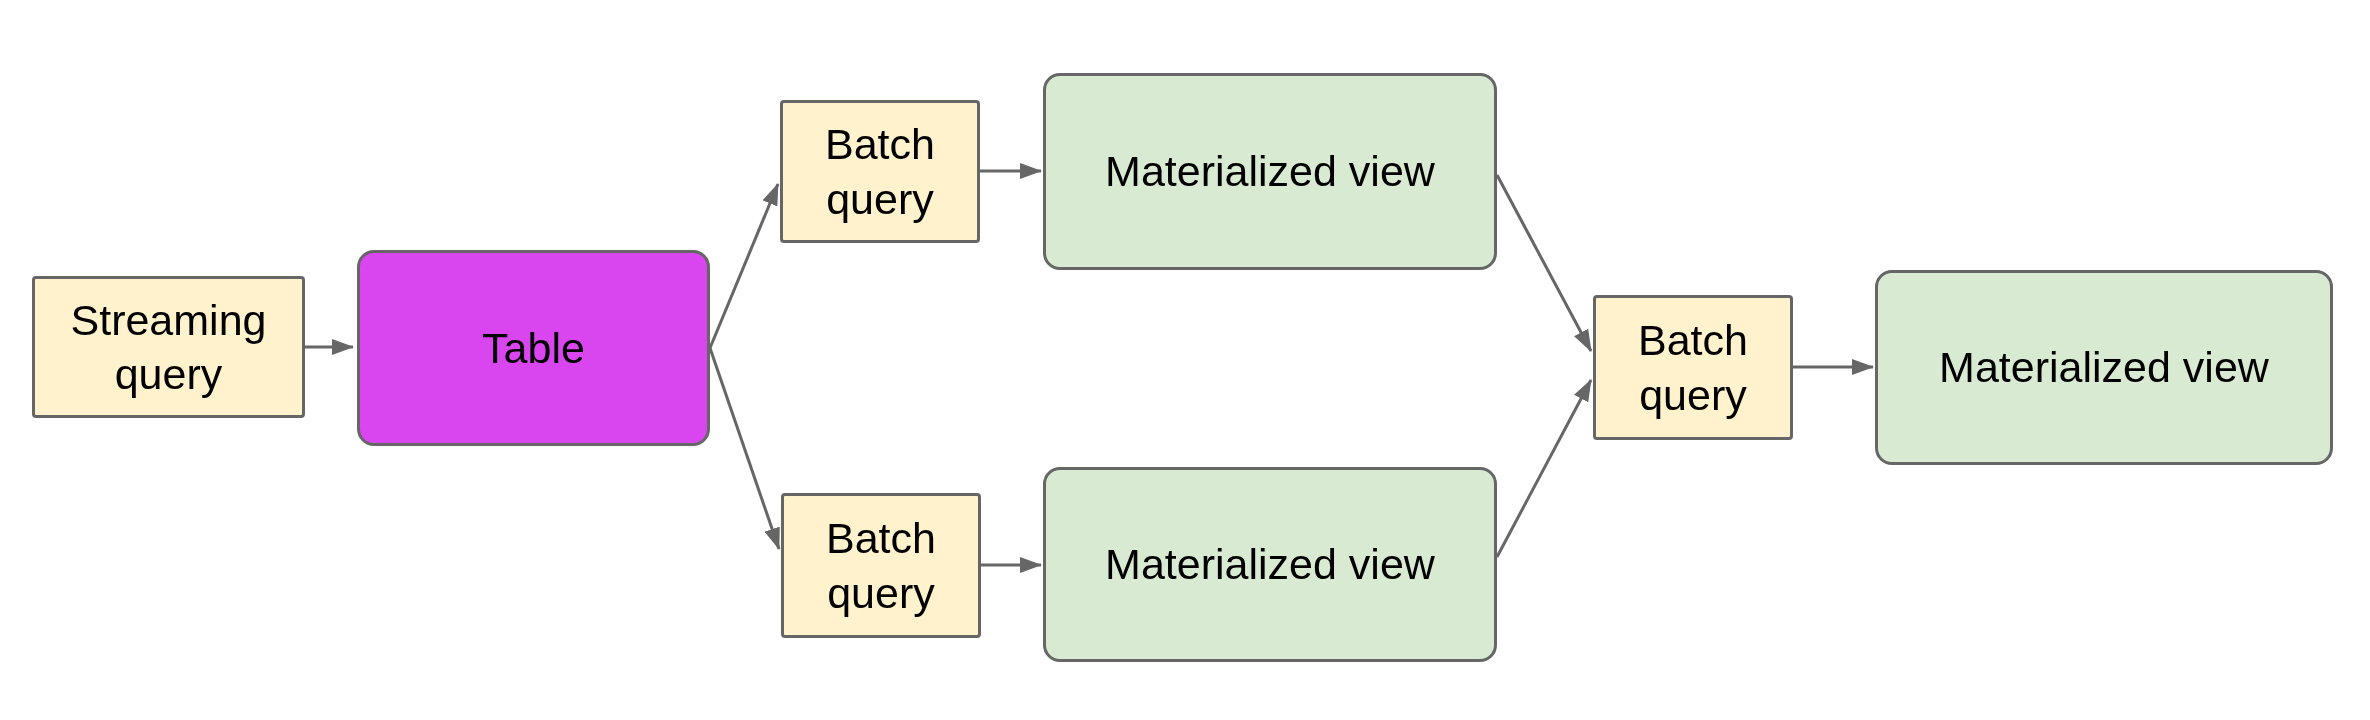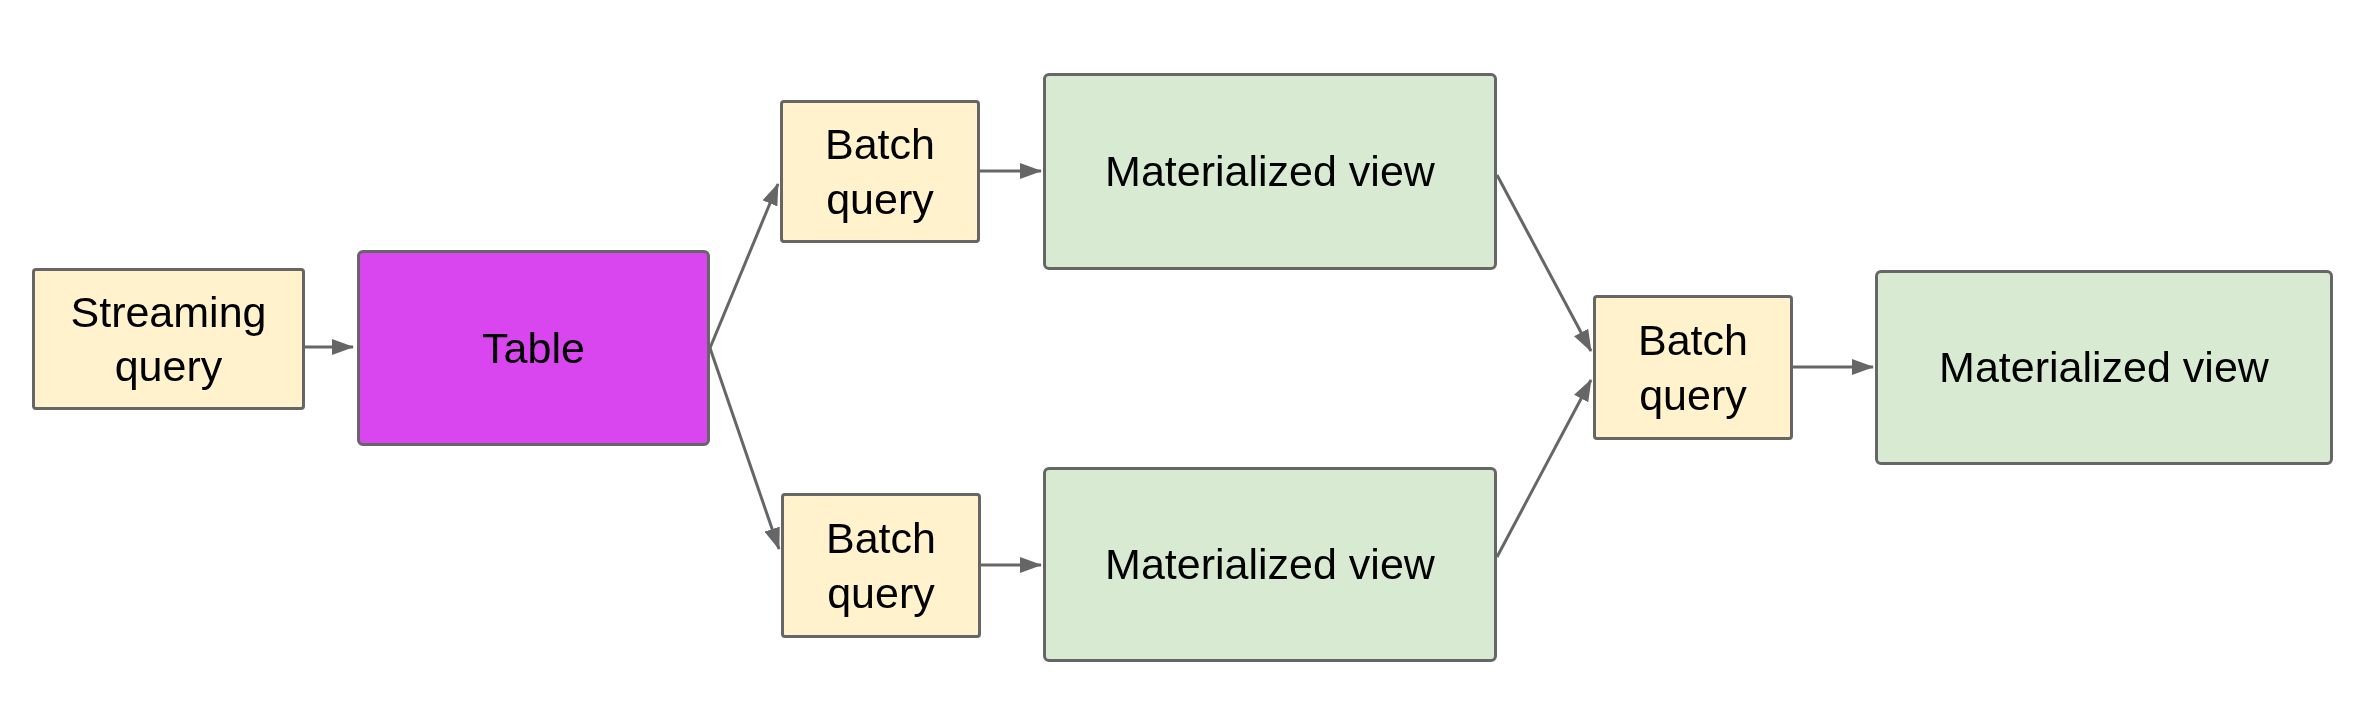--- a/index.html
+++ b/index.html
@@ -27,21 +27,21 @@
     font-family: "Liberation Sans", "DejaVu Sans", sans-serif;
     font-size: 43px;
     line-height: 1.26;
     border-style: solid;
     border-width: 3px;
   }
   .node.query {
     border-radius: 4px;
   }
   .node.store {
-    border-radius: 6px;
+    border-radius: 17px;
   }
   .node .label {
     display: block;
     padding: 0 10px;
   }
 </style>
 </head>
 <body style="background: rgb(255, 255, 255);">
 
 <div class="canvas" id="canvas" style="background: rgb(255, 255, 255);">
@@ -54,21 +54,21 @@
   <line x1="305" y1="347" x2="353" y2="347" stroke="#666666" stroke-width="3" marker-end="url(#arrow)"></line>
       <line x1="710" y1="348" x2="778" y2="184" stroke="#666666" stroke-width="3" marker-end="url(#arrow)"></line>
       <line x1="980" y1="171" x2="1041" y2="171" stroke="#666666" stroke-width="3" marker-end="url(#arrow)"></line>
       <line x1="1497" y1="175" x2="1591" y2="351" stroke="#666666" stroke-width="3" marker-end="url(#arrow)"></line>
       <line x1="710" y1="348" x2="779" y2="549" stroke="#666666" stroke-width="3" marker-end="url(#arrow)"></line>
       <line x1="981" y1="565" x2="1041" y2="565" stroke="#666666" stroke-width="3" marker-end="url(#arrow)"></line>
       <line x1="1497" y1="557" x2="1591" y2="380" stroke="#666666" stroke-width="3" marker-end="url(#arrow)"></line>
       <line x1="1793" y1="367" x2="1873" y2="367" stroke="#666666" stroke-width="3" marker-end="url(#arrow)"></line>
     </svg>
 
-<div class="node query" style="left: 32px; top: 268px; width: 273px; height: 142px; background: rgb(255, 242, 204); border-color: rgb(102, 102, 102); color: rgb(0, 0, 0);">
+<div class="node query" style="left: 32px; top: 276px; width: 273px; height: 142px; background: rgb(255, 242, 204); border-color: rgb(102, 102, 102); color: rgb(0, 0, 0);">
       <span class="label">Streaming query</span>
     </div>
     <div class="node store" style="left: 357px; top: 250px; width: 353px; height: 196px; background: #d946ef; border-color: rgb(102, 102, 102); color: rgb(0, 0, 0);">
       <span class="label">Table</span>
     </div>
     <div class="node query" style="left: 780px; top: 100px; width: 200px; height: 143px; background: rgb(255, 242, 204); border-color: rgb(102, 102, 102); color: rgb(0, 0, 0);">
       <span class="label">Batch query</span>
     </div>
     <div class="node store" style="left: 1043px; top: 73px; width: 454px; height: 197px; background: rgb(217, 234, 211); border-color: rgb(102, 102, 102); color: rgb(0, 0, 0);">
       <span class="label">Materialized view</span>

